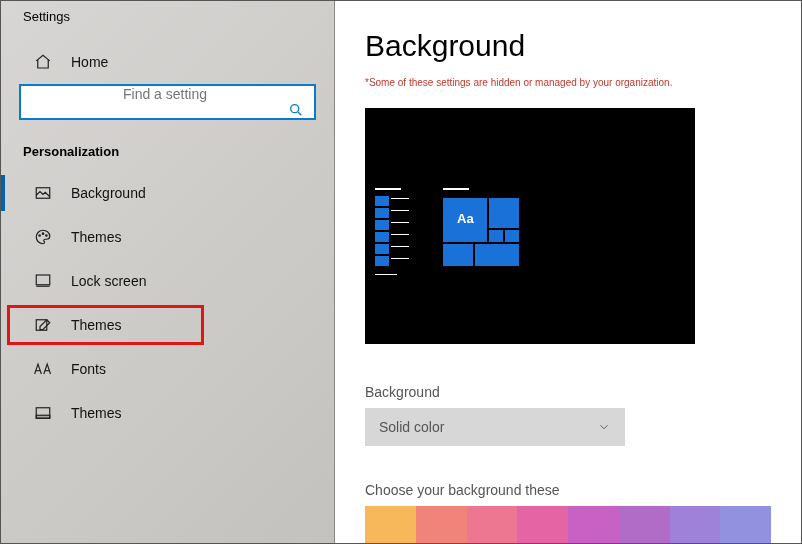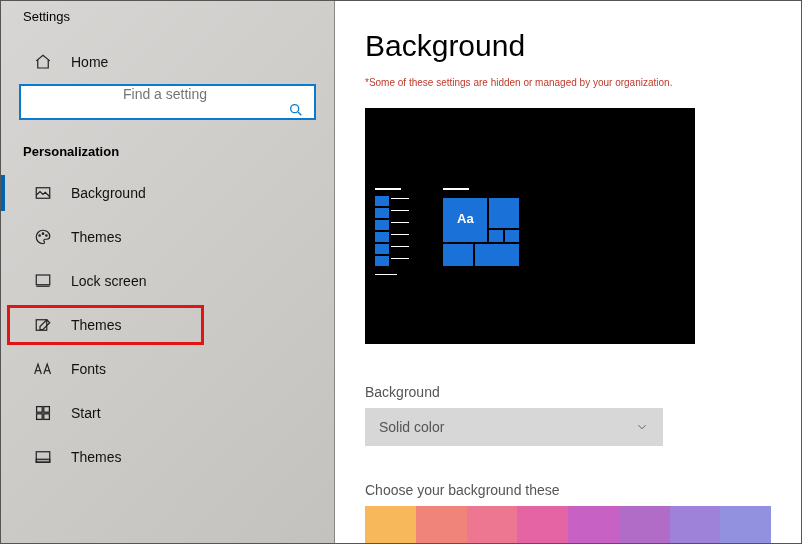--- a/index.html
+++ b/index.html
@@ -18,21 +18,21 @@
   .highlight::after { content:""; position:absolute; left:6px; right:130px; top:2px; bottom:2px; border:3px solid #e01515; pointer-events:none; }
   .main { flex:1; padding:28px 30px 0 30px; overflow:hidden; }
   .page-title { font-size:30px; font-weight:400; margin-bottom:14px; }
   .warning { color:#c0392b; font-size:10px; margin-bottom:20px; }
   .preview { width:330px; height:236px; background:#000; position:relative; margin-bottom:40px; }
   .preview .bar { position:absolute; background:#fff; height:2px; }
   .preview .blk { position:absolute; background:#1a72d8; }
   .preview .thinline { position:absolute; background:#fff; height:1px; }
   .aa { position:absolute; color:#fff; font-size:13px; font-weight:600; }
   .label { font-size:14px; color:#555; margin-bottom:8px; }
-  .dropdown { width:298px; height:38px; background:#d7d7d7; display:flex; align-items:center; justify-content:space-between; padding:0 14px; color:#555; font-size:14px; cursor:pointer; margin-bottom:36px;gap:40px; }
+  .dropdown { width:260px; height:38px; background:#d7d7d7; display:flex; align-items:center; justify-content:space-between; padding:0 14px; color:#555; font-size:14px; cursor:pointer; margin-bottom:36px;gap:40px; }
   .swatches { display:flex; gap:0; }
   .swatch { width:52px; height:42px; cursor:pointer; }
   svg { display:block; }
 </style>
 </head>
 <body>
 
 <div class="sidebar">
   <div class="win-title">Settings</div>
 
@@ -107,31 +107,20 @@
       <svg width="20" height="16" viewBox="0 0 24 18" fill="none" stroke="currentColor" stroke-width="1.4">
           <path d="M2 15 6 3l4 12"></path>
           <path d="M3.5 11h5"></path>
           <path d="M13 15 17 3l4 12"></path>
           <path d="M14.5 11h5"></path>
         </svg>
     </span>
     <span>Fonts</span>
   </div>
 
-  <div class="nav-item">
-    <span class="icon">
-      <svg width="16" height="16" viewBox="0 0 20 20" fill="none" stroke="currentColor" stroke-width="1.6">
-          <rect x="2" y="2" width="7" height="7"></rect>
-          <rect x="11" y="2" width="7" height="7"></rect>
-          <rect x="2" y="11" width="7" height="7"></rect>
-          <rect x="11" y="11" width="7" height="7"></rect>
-        </svg>
-    </span>
-    <span>Start</span>
-  </div>
 
   <div class="nav-item">
     <span class="icon">
       <svg width="18" height="18" viewBox="0 0 24 24" fill="none" stroke="currentColor" stroke-width="1.6">
           <rect x="3" y="5" width="18" height="14"></rect>
           <rect x="3" y="15" width="18" height="4" fill="currentColor" fill-opacity="0.2"></rect>
         </svg>
     </span>
     <span>Themes</span>
   </div>

